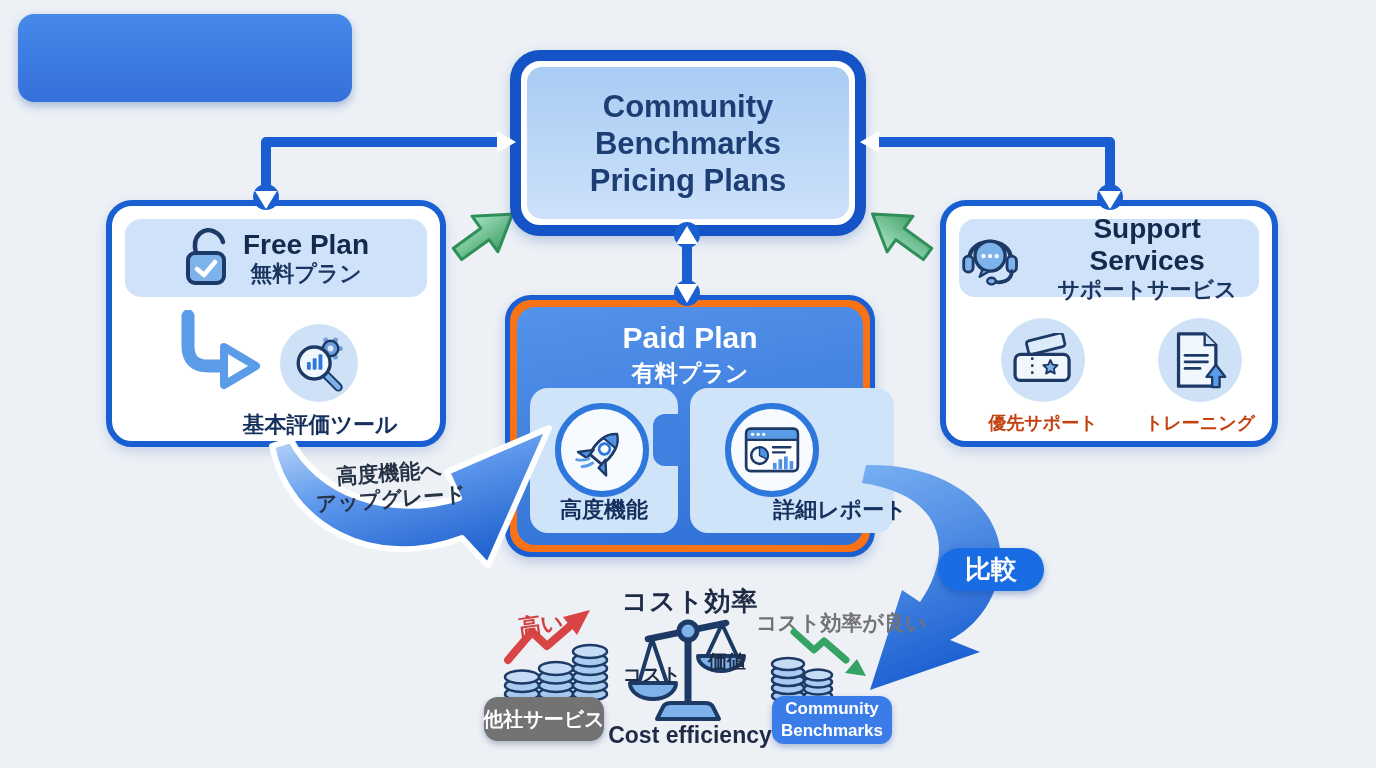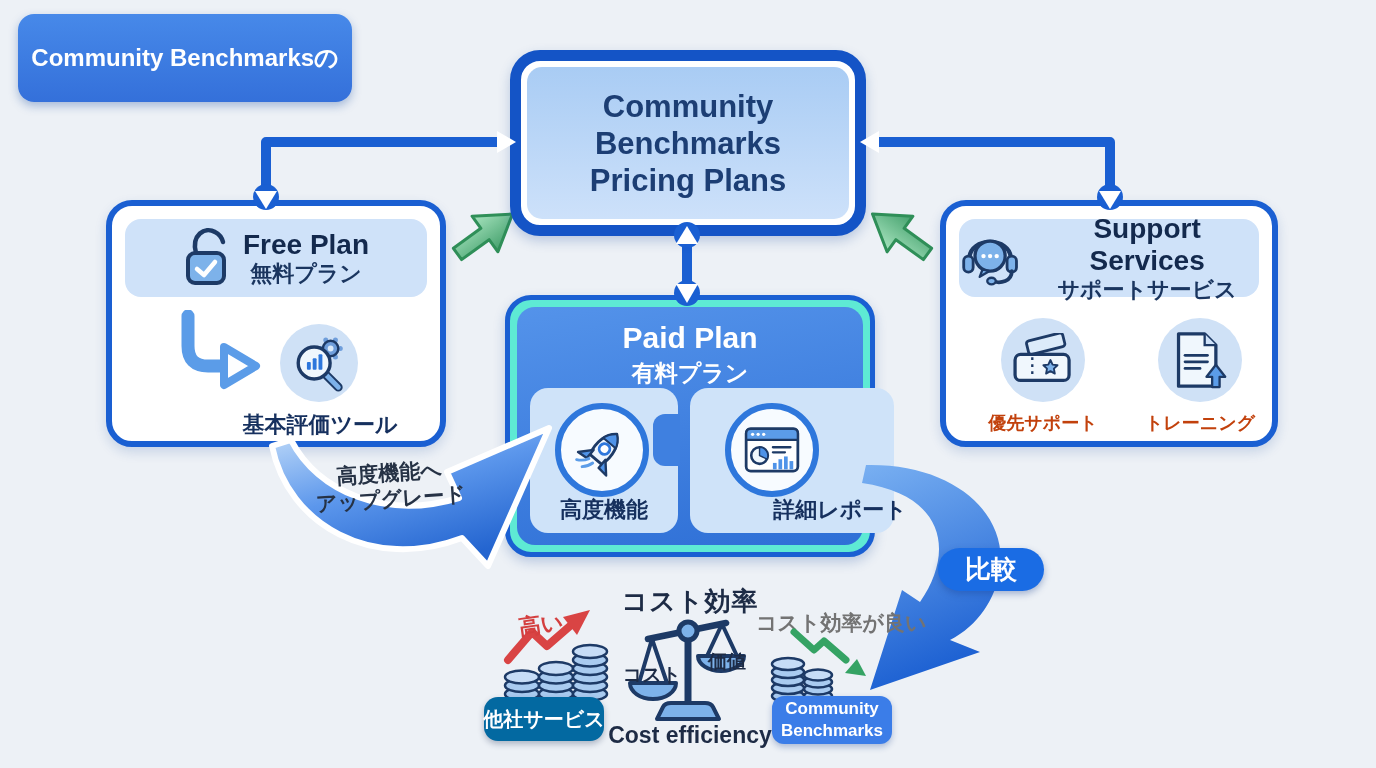--- a/index.html
+++ b/index.html
@@ -40,21 +40,21 @@
   .fcircle{position:absolute;left:168px;top:118px;width:78px;height:78px;border-radius:50%;background:#cfe1f6;
     display:flex;align-items:center;justify-content:center;}
   .flabel{position:absolute;left:108px;top:204px;width:200px;text-align:center;font-size:22px;font-weight:bold;color:#16305e;white-space:nowrap;}
 
   .sitem{position:absolute;width:150px;display:flex;flex-direction:column;align-items:center;}
   .sitem1{left:22px;top:112px;} .sitem2{left:179px;top:112px;}
   .scircle{width:84px;height:84px;border-radius:50%;background:#cfe1f6;display:flex;align-items:center;justify-content:center;}
   .slabel{margin-top:9px;font-size:18px;font-weight:bold;color:#c2410c;white-space:nowrap;}
 
   
-  .paid{left:505px;top:295px;width:370px;height:262px;background:#5eead4;border:5px solid #1a5fd2;border-radius:26px;
+  .paid{left:505px;top:295px;width:370px;height:262px;background:#f97316;border:5px solid #1a5fd2;border-radius:26px;
     padding:7px;box-sizing:border-box;box-shadow:0 5px 12px rgba(30,80,160,.25);}
   .paid-inner{position:relative;width:100%;height:100%;border-radius:18px;background:linear-gradient(170deg,#5493ea,#2e6fd6);}
   .paid-title{position:absolute;top:14px;width:100%;text-align:center;color:#fff;font-size:30px;font-weight:bold;}
   .paid-sub{position:absolute;top:51px;width:100%;text-align:center;color:#fff;font-size:23px;font-weight:bold;}
   .pcard{position:absolute;top:81px;height:145px;background:#cfe3f9;border-radius:18px;}
   .pcard1{left:13px;width:148px;} .pcard2{left:173px;width:156px;padding-left:48px;}
   .notch{position:absolute;left:136px;top:107px;width:27px;height:52px;background:#3f80e0;border-radius:12px 0 0 12px;}
   .pcircle{position:absolute;top:15px;width:82px;height:82px;border-radius:50%;background:#f7fbff;border:6px solid #2e77dc;
     display:flex;align-items:center;justify-content:center;}
   .pc1{left:25px;} .pc2{left:35px;}
@@ -68,21 +68,21 @@
   .cmp{left:938px;top:548px;width:106px;height:43px;border-radius:22px;background:#1a6ce4;color:#fff;
     display:flex;align-items:center;justify-content:center;font-size:26px;font-weight:bold;box-shadow:0 3px 7px rgba(20,60,140,.35);}
 
   
   .cost-title{left:598px;top:584px;width:184px;text-align:center;font-size:26px;font-weight:bold;color:#1d2b45;letter-spacing:1px;}
   .cost-cap{left:598px;top:722px;width:184px;text-align:center;font-size:23px;font-weight:bold;color:#1d2b45;}
   .pan-label{font-size:19px;font-weight:bold;color:#1d2b45;text-align:center;}
   .panL{left:622px;top:662px;width:60px;} .panR{left:698px;top:649px;width:58px;}
   .takai{left:514px;top:610px;width:54px;text-align:center;font-size:22px;font-weight:bold;color:#d43f3f;transform:rotate(-8deg);}
   .goodtxt{left:756px;top:609px;width:170px;text-align:center;font-size:21px;font-weight:bold;color:#737373;white-space:nowrap;}
-  .navybadge{left:484px;top:697px;width:120px;height:44px;border-radius:14px;background:#0369a1;color:#fff;
+  .navybadge{left:484px;top:697px;width:120px;height:44px;border-radius:14px;background:#737373;color:#fff;
     display:flex;align-items:center;justify-content:center;font-size:20px;font-weight:bold;white-space:nowrap;box-shadow:0 3px 6px rgba(20,40,80,.3);}
   .cbadge{left:772px;top:696px;width:120px;height:48px;border-radius:12px;background:#3b7de8;color:#fff;
     display:flex;flex-direction:column;align-items:center;justify-content:center;font-size:17px;font-weight:bold;line-height:1.3;
     box-shadow:0 3px 6px rgba(20,60,140,.3);}
 </style>
 </head>
 <body>
 
 <div class="canvas">
 
@@ -98,21 +98,20 @@
     <path class="conn" d="M687 228 L687 300"></path>
     <g transform="translate(443,200) rotate(-36 42 34)">
       <polygon points="8,27 42,27 42,12 76,34 42,56 42,41 8,41" fill="url(#gGr)" stroke="#2f8f58" stroke-width="3" stroke-linejoin="round"></polygon>
     </g>
     <g transform="translate(858,200) rotate(-144 42 34)">
       <polygon points="8,27 42,27 42,12 76,34 42,56 42,41 8,41" fill="url(#gGr)" stroke="#2f8f58" stroke-width="3" stroke-linejoin="round"></polygon>
     </g>
   </svg>
 
   <div class="abs hbadge">
-    <div class="l1">Community Benchmarksの</div>
   </div>
 
   <div class="abs central">
     <div class="central-inner">
       <div>Community</div>
       <div>Benchmarks</div>
       <div>Pricing Plans</div>
     </div>
   </div>
 

